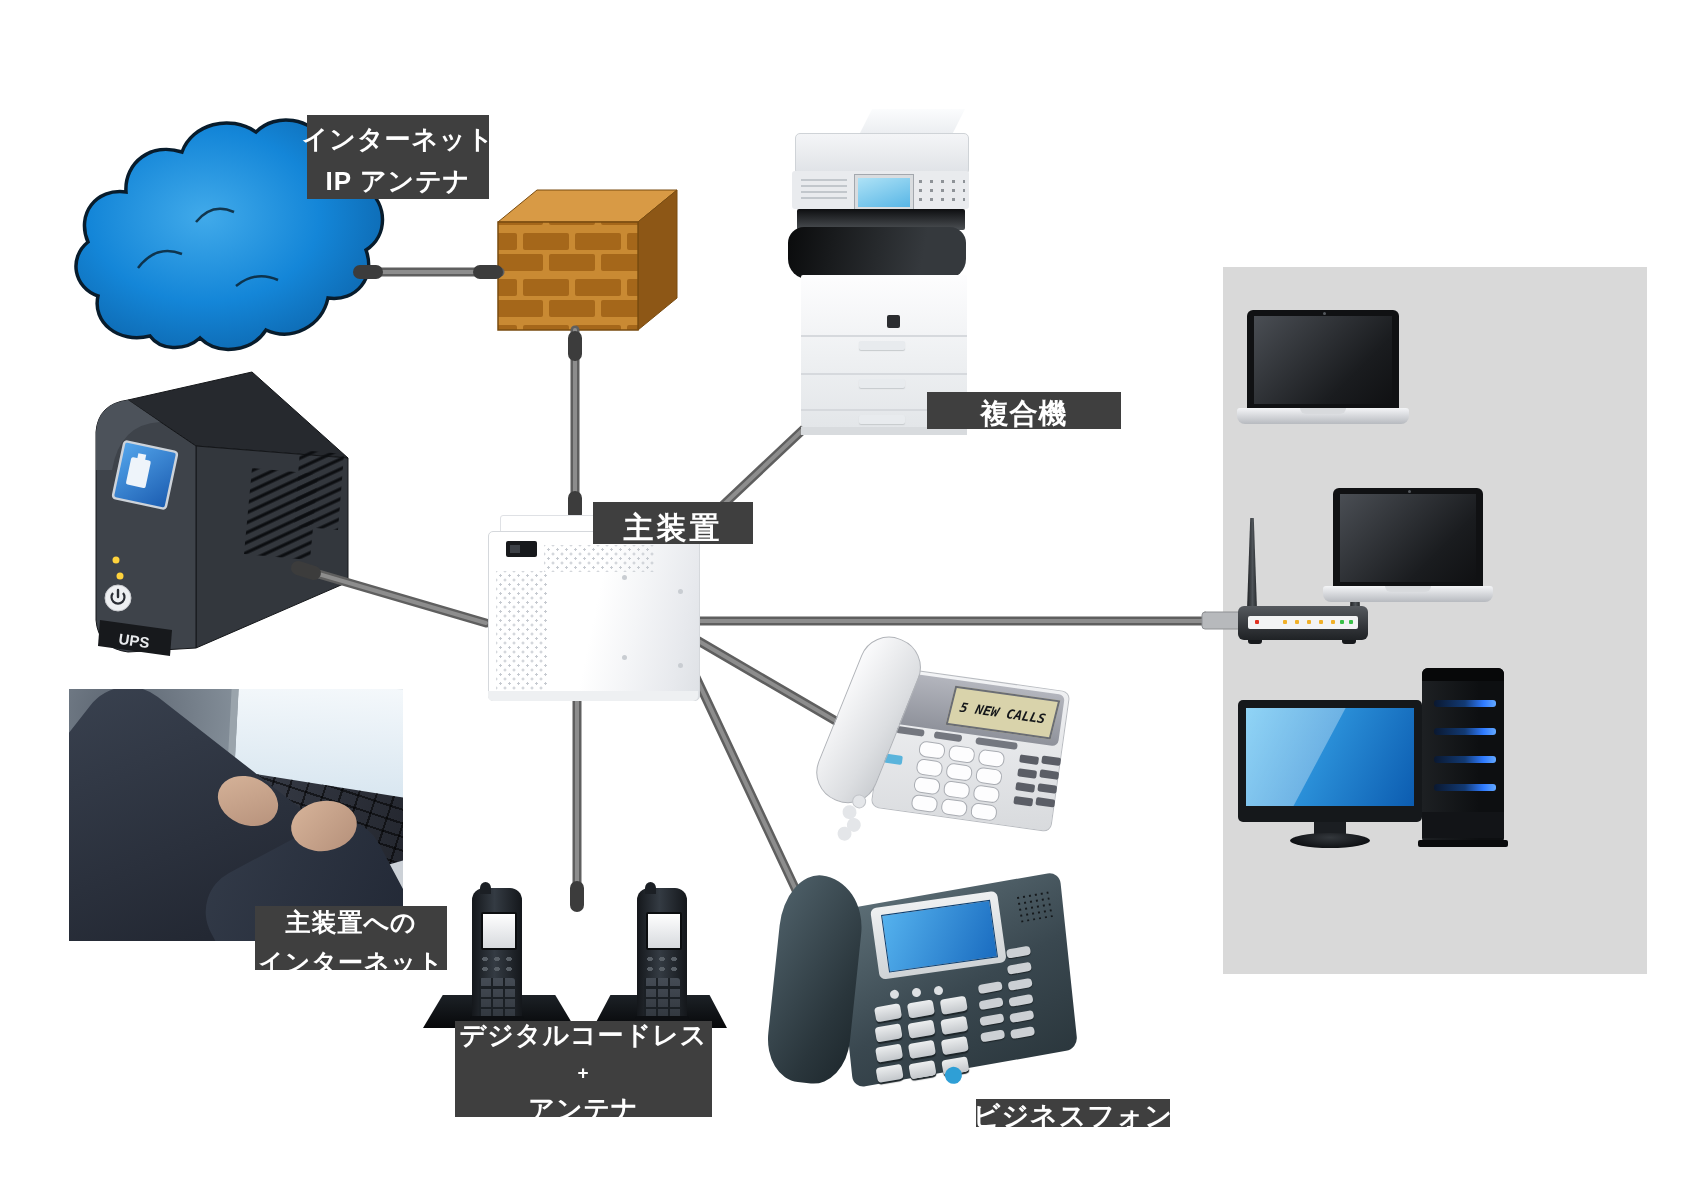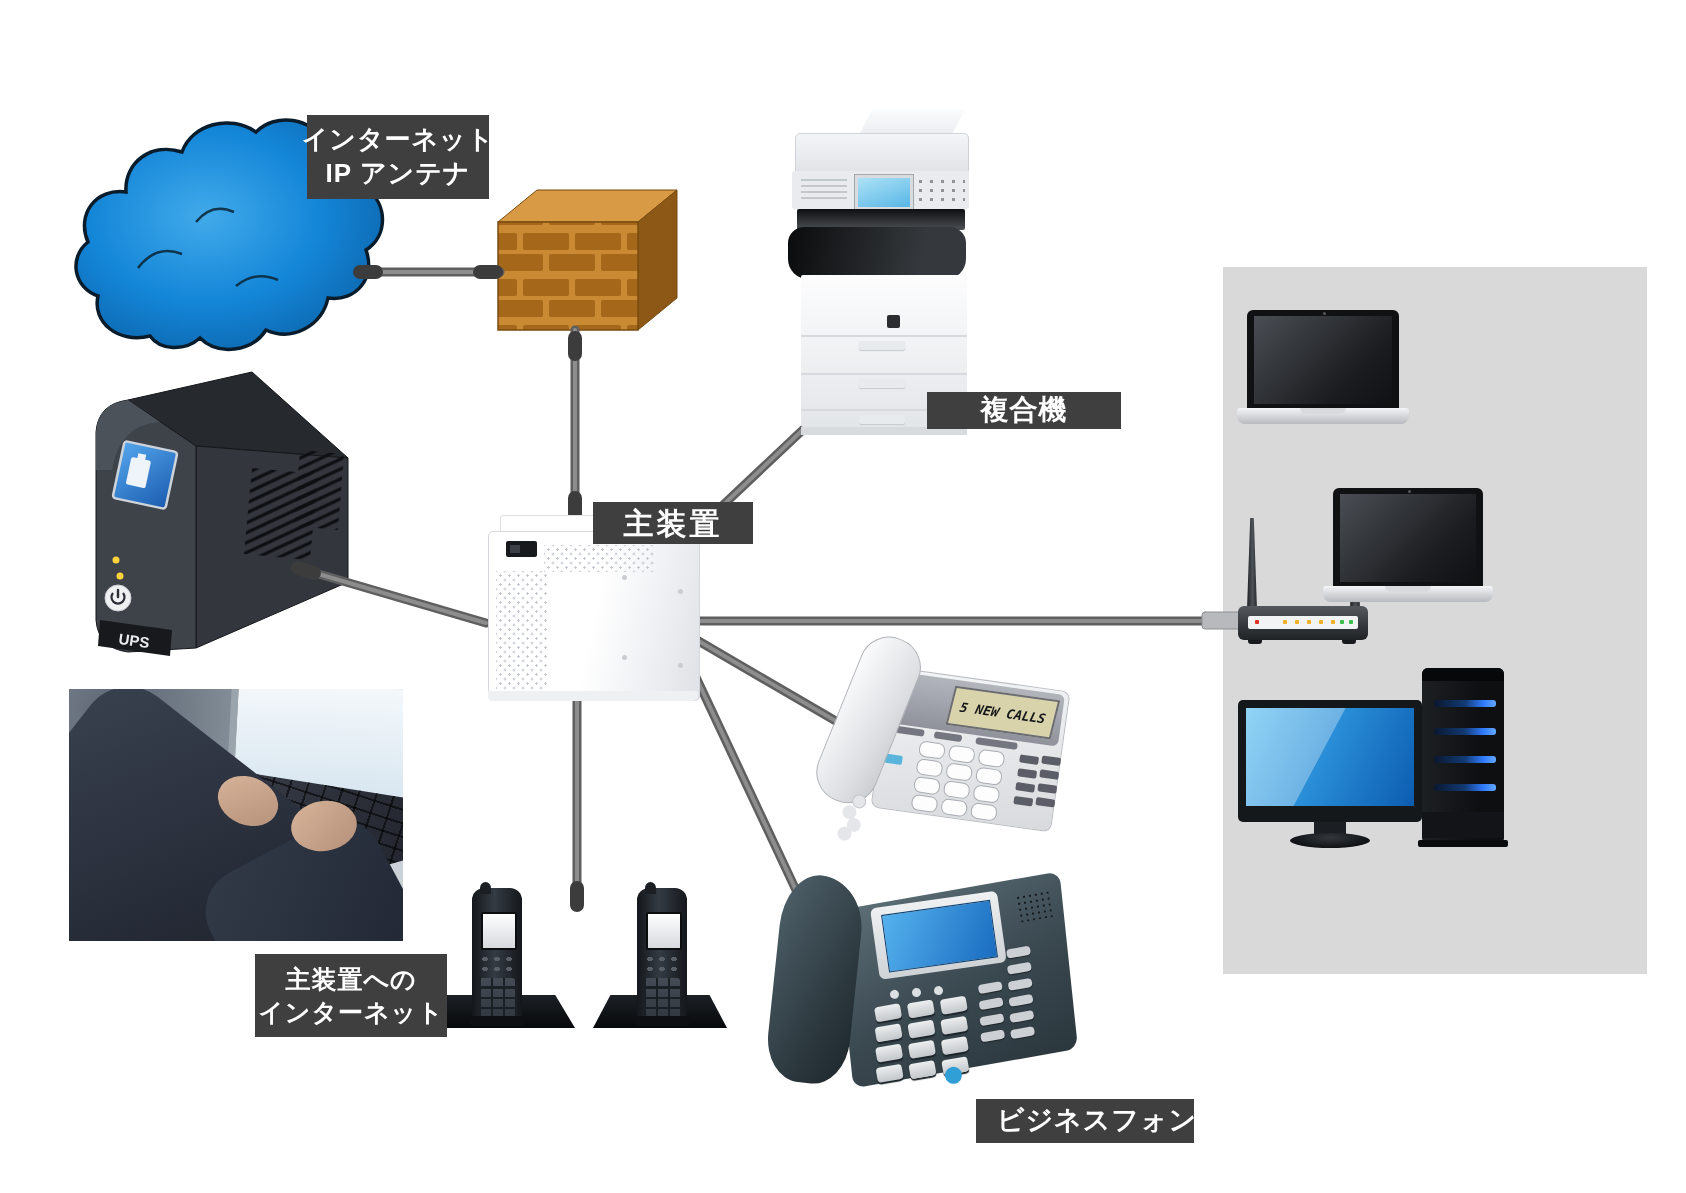--- a/index.html
+++ b/index.html
@@ -4,21 +4,21 @@
 <style>
   html,body{margin:0;padding:0;background:#fff;}
   #stage{position:relative;width:1686px;height:1193px;background:#fff;overflow:hidden;
          font-family:"Liberation Sans",sans-serif;}
   .abs{position:absolute;}
   
   .panel{left:1223px;top:267px;width:424px;height:707px;background:#d9d9d9;}
   
   .tag{background:#3f3f3f;color:#fff;font-weight:bold;display:flex;flex-direction:column;
        align-items:center;justify-content:center;line-height:1.3;letter-spacing:1px;z-index:40;}
-  .tag span{display:block;white-space:nowrap;}
+  .tag span{display:block;white-space:nowrap;margin-top:8px;}
   
   .router-text{color:#000;font-weight:600;font-size:27px;letter-spacing:5px;line-height:30px;z-index:30;}
   
   .dots{background-image:radial-gradient(#c6cad0 1.2px,transparent 1.4px),
                           radial-gradient(#c6cad0 1.2px,transparent 1.4px);
         background-size:9px 9px;background-position:0 0,4.5px 4.5px;}
   
   .printer{left:775px;top:105px;width:195px;height:332px;z-index:10;}
   .pr-sheet{left:82px;top:4px;width:108px;height:30px;background:linear-gradient(180deg,#fbfcfd,#e8ebee);
             clip-path:polygon(14% 0,100% 0,86% 100%,0 100%);border:0;}
@@ -460,21 +460,26 @@
   <div class="abs tag" style="left:307px;top:115px;width:182px;height:84px;font-size:26px;">
     <span>インターネット</span>
     <span>IP アンテナ</span>
   </div>
   <div class="abs tag" style="left:927px;top:392px;width:194px;height:37px;font-size:28px;">
     <span>複合機</span>
   </div>
   <div class="abs tag" style="left:593px;top:502px;width:160px;height:42px;font-size:30px;letter-spacing:3px;">
     <span>主装置</span>
   </div>
-  <div class="abs tag" style="left:255px;top:954px;width:192px;height:83px;font-size:25px;">
+  <div class="abs tag" style="left:255px;top:906px;width:192px;height:64px;font-size:25px;">
     <span>主装置への</span>
     <span>インターネット</span>
   </div>
-  <div class="abs tag" style="left:976px;top:1099px;width:194px;height:44px;font-size:27px;padding-left:24px;">
+  <div class="abs tag" style="left:455px;top:1021px;width:257px;height:96px;font-size:26px;">
+    <span>デジタルコードレス</span>
+    <span style="font-size:19px;">+</span>
+    <span>アンテナ</span>
+  </div>
+  <div class="abs tag" style="left:976px;top:1099px;width:194px;height:28px;font-size:27px;">
     <span>ビジネスフォン</span>
   </div>
 
 </div>
 
 </body></html>

